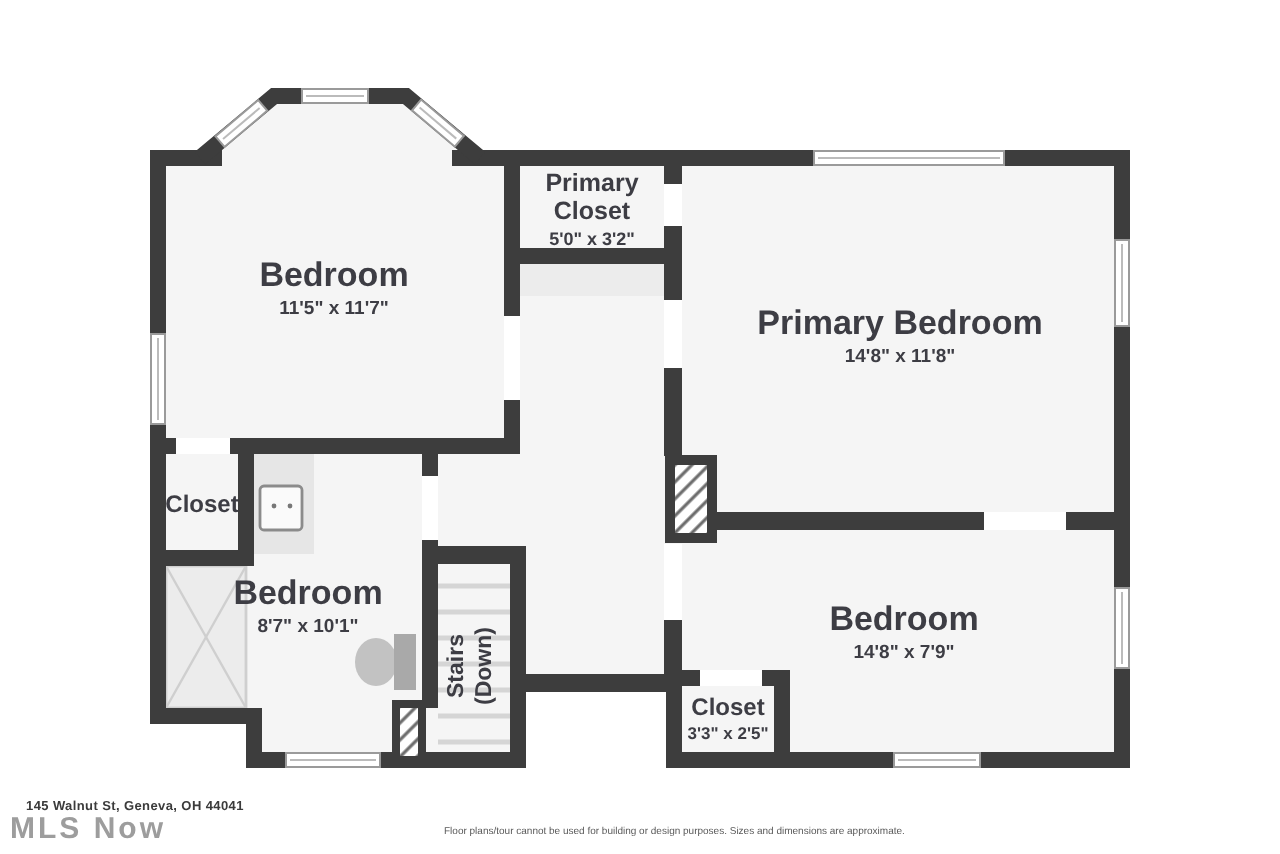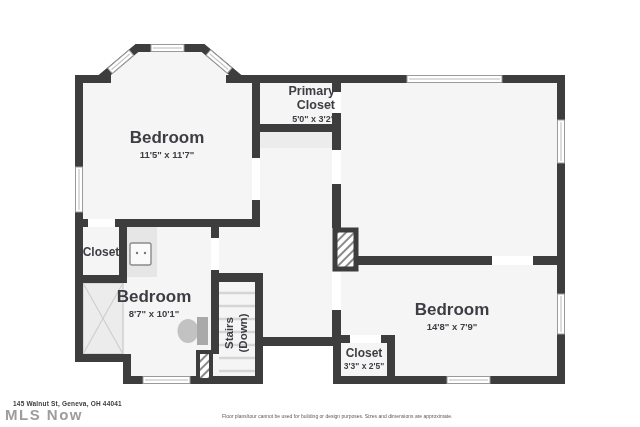--- a/index.html
+++ b/index.html
@@ -5,21 +5,21 @@
   html,body{margin:0;padding:0;background:#ffffff;}
   #canvas{position:relative;width:640px;height:427px;background:#ffffff;overflow:hidden;
           font-family:"Liberation Sans",sans-serif;}
   #plan-svg{position:absolute;left:0;top:0;}
   .room-label{position:absolute;transform:translate(-50%,-50%);text-align:center;
               color:#3d3d44;line-height:1.18;white-space:nowrap;}
   .room-name{font-weight:bold;font-size:17px;display:block;}
   .room-dims{font-weight:bold;font-size:9.5px;display:block;margin-top:1px;}
   .small .room-name{font-size:12px;}
   .small .room-dims{font-size:8.5px;}
-  .wrap{white-space:normal;width:78px;text-align:right;}
+  .wrap{white-space:normal;width:78px;}
   .wrap .room-name{line-height:1.1;}
   #stairs-label{position:absolute;left:236px;top:333px;transform:translate(-50%,-50%) rotate(-90deg);
                 text-align:center;color:#3d3d44;font-weight:bold;font-size:11.5px;line-height:1.25;}
   #address{position:absolute;left:13px;top:400px;font-size:6.5px;font-weight:bold;color:#3b3b3b;letter-spacing:.2px;}
   #logo{position:absolute;left:5px;top:406px;font-size:15px;font-weight:bold;color:#9d9d9d;letter-spacing:1.5px;}
   #disclaimer{position:absolute;left:222px;top:413px;font-size:5px;color:#5a5a5a;}
 </style>
 </head>
 <body>
 
@@ -161,20 +161,24 @@
   <div class="room-label" style="left:167px;top:144px;">
     <span class="room-name">Bedroom</span>
     <span class="room-dims">11'5" x 11'7"</span>
   </div>
 
   <div class="room-label wrap" style="left:296px;top:105px;">
     <span class="room-name" style="font-size:12.5px;">Primary Closet</span>
     <span class="room-dims" style="font-size:9px;">5'0" x 3'2"</span>
   </div>
 
+  <div class="room-label" style="left:450px;top:168px;">
+    <span class="room-name">Primary Bedroom</span>
+    <span class="room-dims">14'8" x 11'8"</span>
+  </div>
 
   <div class="room-label" style="left:101px;top:252px;">
     <span class="room-name" style="font-size:12px;">Closet</span>
   </div>
 
   <div class="room-label" style="left:154px;top:303px;">
     <span class="room-name">Bedroom</span>
     <span class="room-dims">8'7" x 10'1"</span>
   </div>
 

